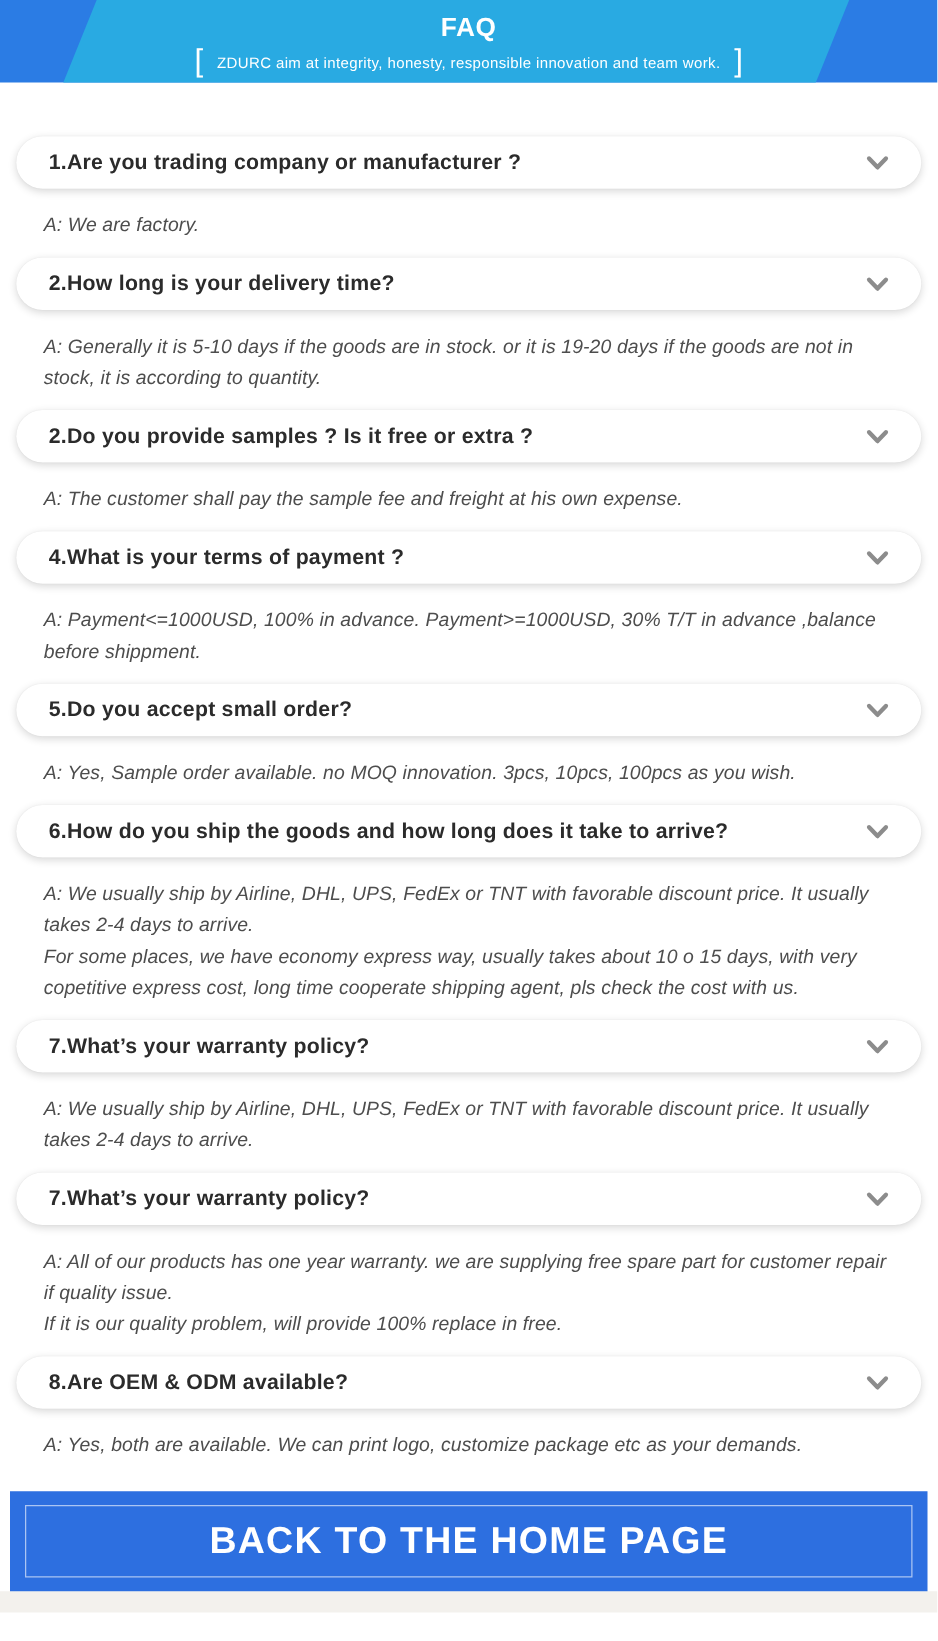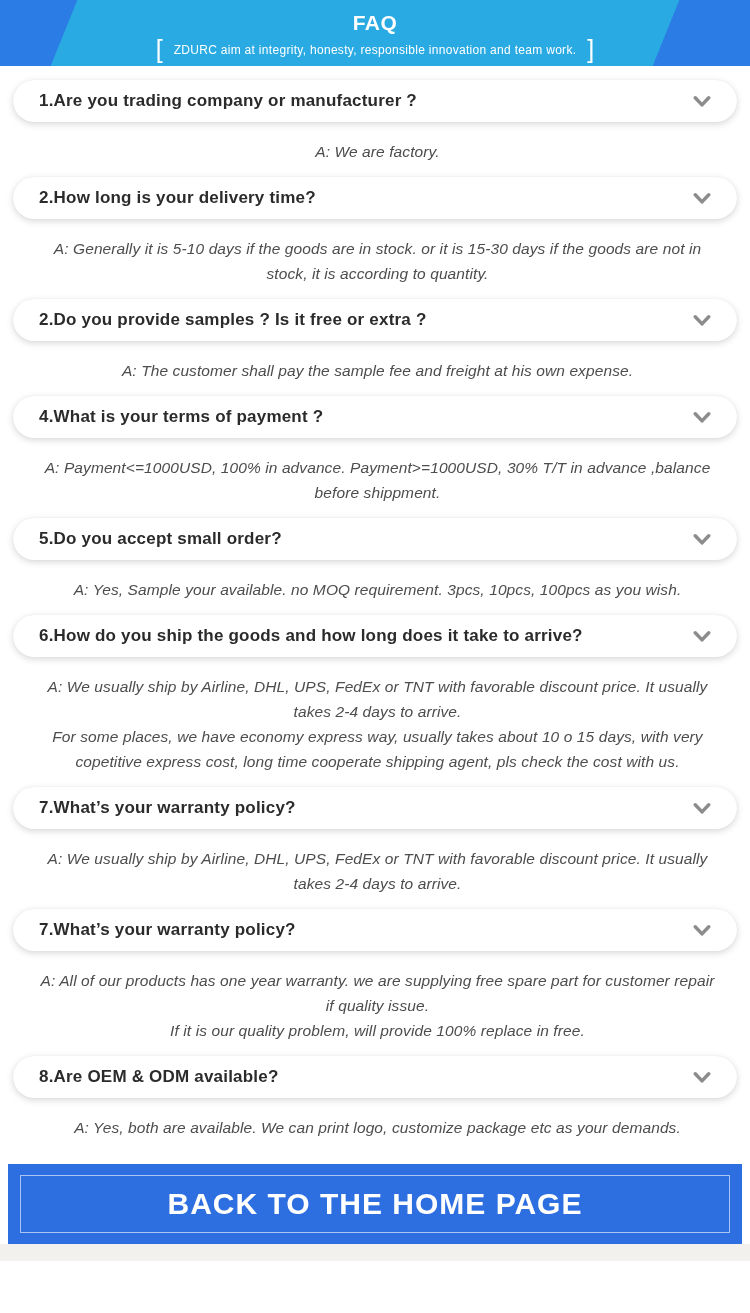--- a/index.html
+++ b/index.html
@@ -61,22 +61,21 @@
     line-height: 22px;
     transform: translateY(-1px);
   }
   .tagline-text {
     font-size: 12px;
     letter-spacing: 0.3px;
   }
 
   
   .faq-list {
-    padding-top: 14px;
-    text-align: center;
+    padding-top: 43px;
   }
   .faq-item { margin: 0; }
   .q-bar {
     margin: 0 13px;
     height: 42px;
     background: #ffffff;
     border-radius: 21px;
     box-shadow: 0 2px 7px rgba(0,0,0,0.16), 0 0 1px rgba(0,0,0,0.08);
     display: flex;
     align-items: center;
@@ -166,21 +165,21 @@
   <section class="faq-item">
     <div class="q-bar">
       <span class="q-text">2.How long is your delivery time?</span>
       <span class="chevron">
         <svg width="18" height="13" viewBox="0 0 24 16" aria-hidden="true">
           <path d="M3 3 L12 12.5 L21 3" fill="none" stroke="#8c8c8c" stroke-width="4.6" stroke-linecap="round" stroke-linejoin="round"></path>
         </svg>
       </span>
     </div>
     <div class="answer">
-        <p>A: Generally it is 5-10 days if the goods are in stock. or it is 15-30 days if the goods are not in stock, it is according to quantity.</p>
+        <p>A: Generally it is 5-10 days if the goods are in stock. or it is 19-20 days if the goods are not in stock, it is according to quantity.</p>
       </div>
   </section>
 
   <section class="faq-item">
     <div class="q-bar">
       <span class="q-text">2.Do you provide samples ? Is it free or extra ?</span>
       <span class="chevron">
         <svg width="18" height="13" viewBox="0 0 24 16" aria-hidden="true">
           <path d="M3 3 L12 12.5 L21 3" fill="none" stroke="#8c8c8c" stroke-width="4.6" stroke-linecap="round" stroke-linejoin="round"></path>
         </svg>
@@ -208,21 +207,21 @@
   <section class="faq-item">
     <div class="q-bar">
       <span class="q-text">5.Do you accept small order?</span>
       <span class="chevron">
         <svg width="18" height="13" viewBox="0 0 24 16" aria-hidden="true">
           <path d="M3 3 L12 12.5 L21 3" fill="none" stroke="#8c8c8c" stroke-width="4.6" stroke-linecap="round" stroke-linejoin="round"></path>
         </svg>
       </span>
     </div>
     <div class="answer">
-        <p>A: Yes, Sample your available. no MOQ requirement.  3pcs, 10pcs, 100pcs as you wish.</p>
+        <p>A: Yes, Sample order available. no MOQ innovation.  3pcs, 10pcs, 100pcs as you wish.</p>
       </div>
   </section>
 
   <section class="faq-item">
     <div class="q-bar">
       <span class="q-text">6.How do you ship the goods and how long does it take to arrive?</span>
       <span class="chevron">
         <svg width="18" height="13" viewBox="0 0 24 16" aria-hidden="true">
           <path d="M3 3 L12 12.5 L21 3" fill="none" stroke="#8c8c8c" stroke-width="4.6" stroke-linecap="round" stroke-linejoin="round"></path>
         </svg>

